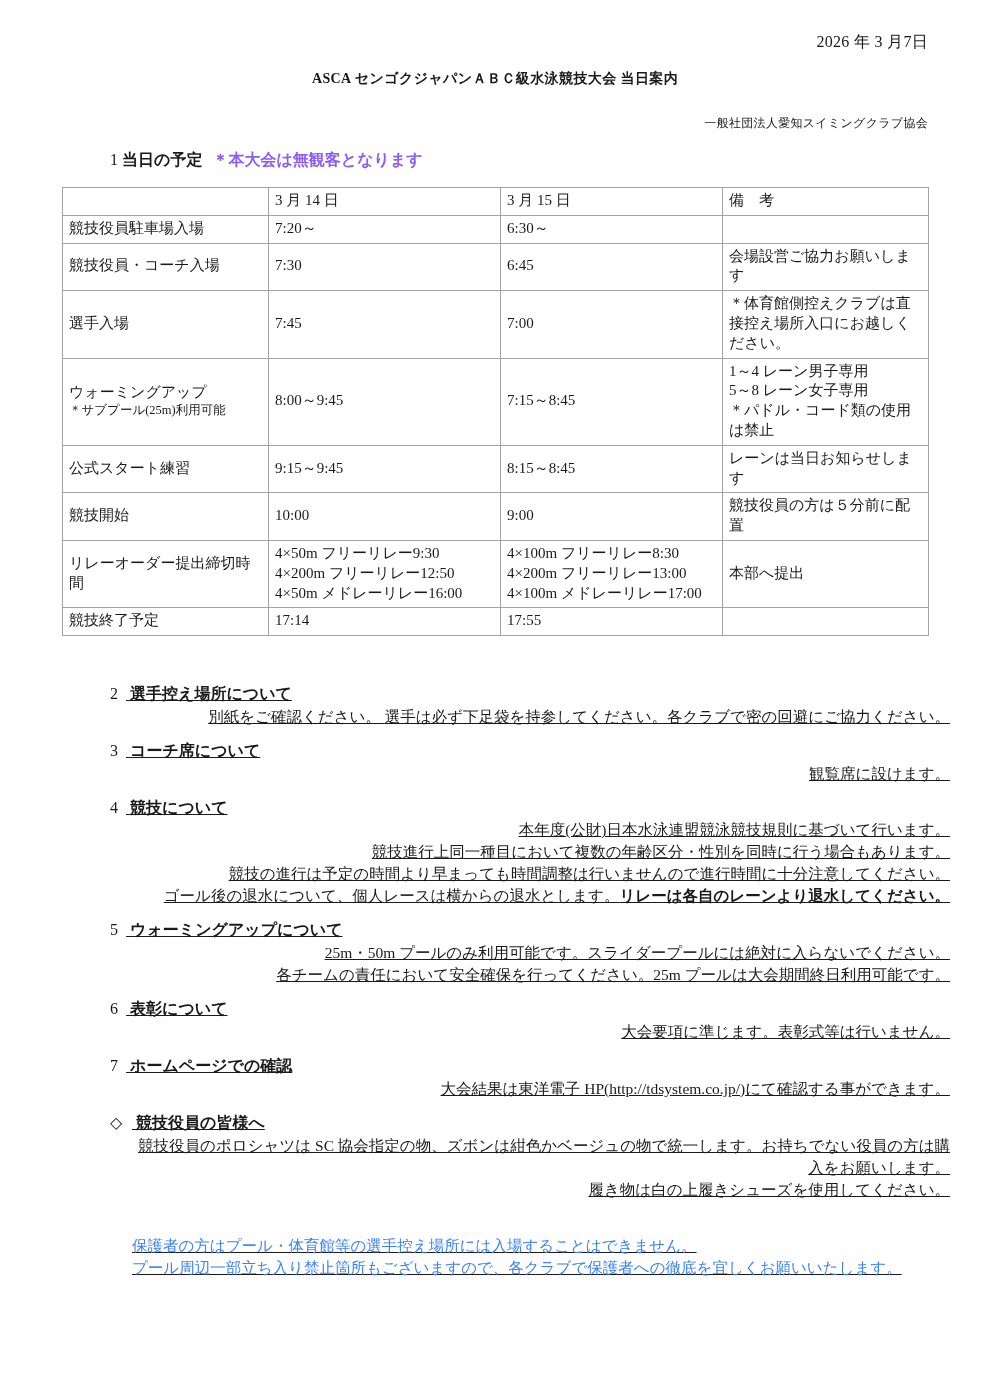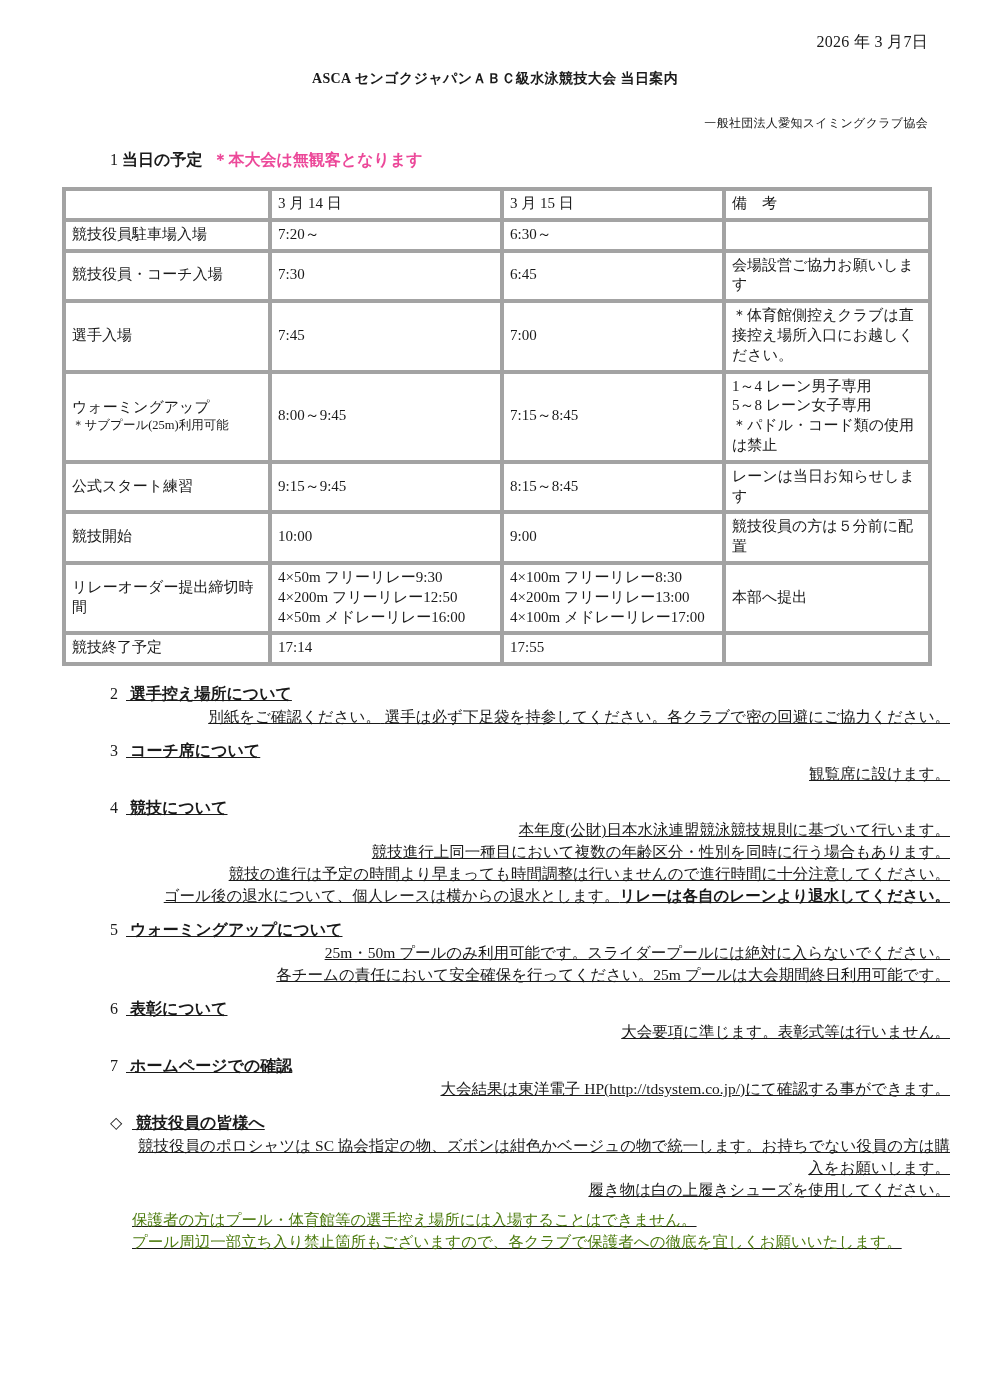--- a/index.html
+++ b/index.html
@@ -56,34 +56,34 @@
   .sec1-head {
     position: absolute;
     top: 150px;
     left: 110px;
     font-size: 16px;
     font-weight: bold;
     white-space: nowrap;
   }
   .sec1-head .num { font-weight: normal; font-family: "Liberation Serif", serif; }
   .sec1-head .kicker { margin-left: 6px; }
-  .red { color: #ec4899; }
+  .red { color: #8b5cf6; }
 
   
   table.schedule {
     position: absolute;
     top: 187px;
     left: 62px;
     width: 866px;
     border-collapse: collapse;
     table-layout: fixed;
     font-size: 15px;
   }
   table.schedule td, table.schedule th {
-    border: 4px solid #a3a3a3;
+    border: 1px solid #a3a3a3;
     padding: 3px 6px 4px 6px;
     vertical-align: middle;
     text-align: left;
     font-weight: normal;
     line-height: 1.32;
   }
   table.schedule col.c0 { width: 206px; }
   table.schedule col.c1 { width: 232px; }
   table.schedule col.c2 { width: 222px; }
   table.schedule col.c3 { width: 206px; }
@@ -124,25 +124,25 @@
   .sec-body {
     font-size: 15.5px;
     line-height: 1.42;
     padding-left: 22px;
   }
   .sec-body p { margin: 0; text-align: right; }
   .u { text-decoration: underline; }
   .b { font-weight: bold; }
 
   .warn {
-    color: #4d7c0f;
+    color: #3b82f6;
     font-size: 15.5px;
     line-height: 1.42;
     padding-left: 22px;
-    margin-top: 8px;
+    margin-top: 34px;
   }
   .warn p { margin: 0; }
 </style>
 </head>
 <body>
 
 <div class="page">
 
   <div class="doc-date">2026 年 3 月7日</div>
   <div class="doc-title">ASCA センゴクジャパンＡＢＣ級水泳競技大会  当日案内</div>

